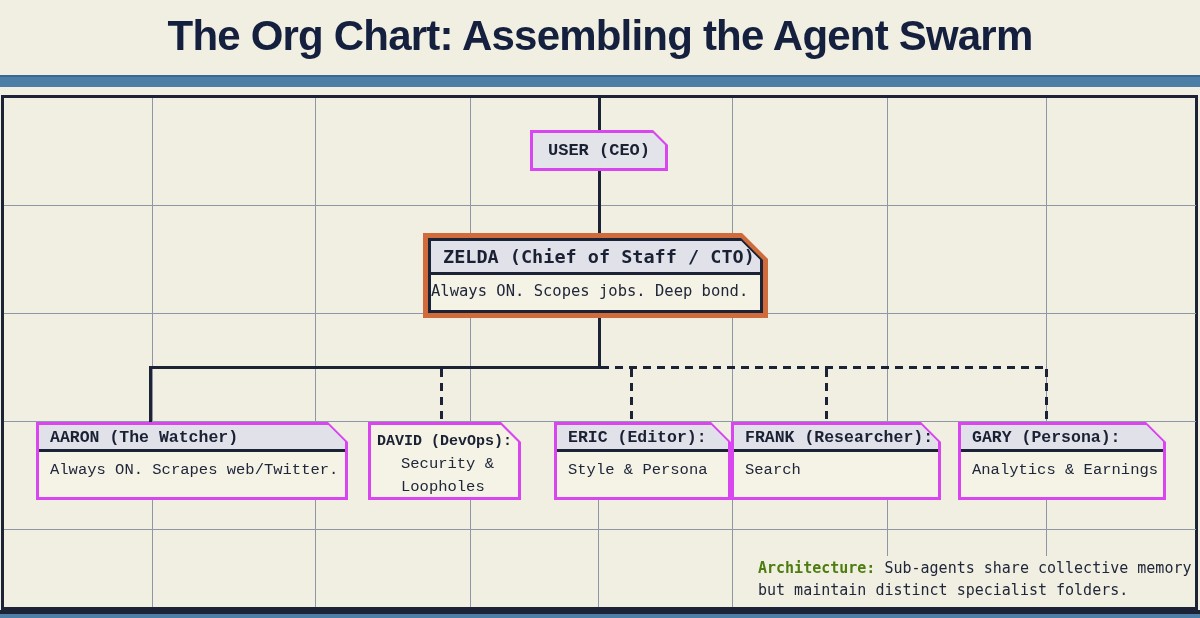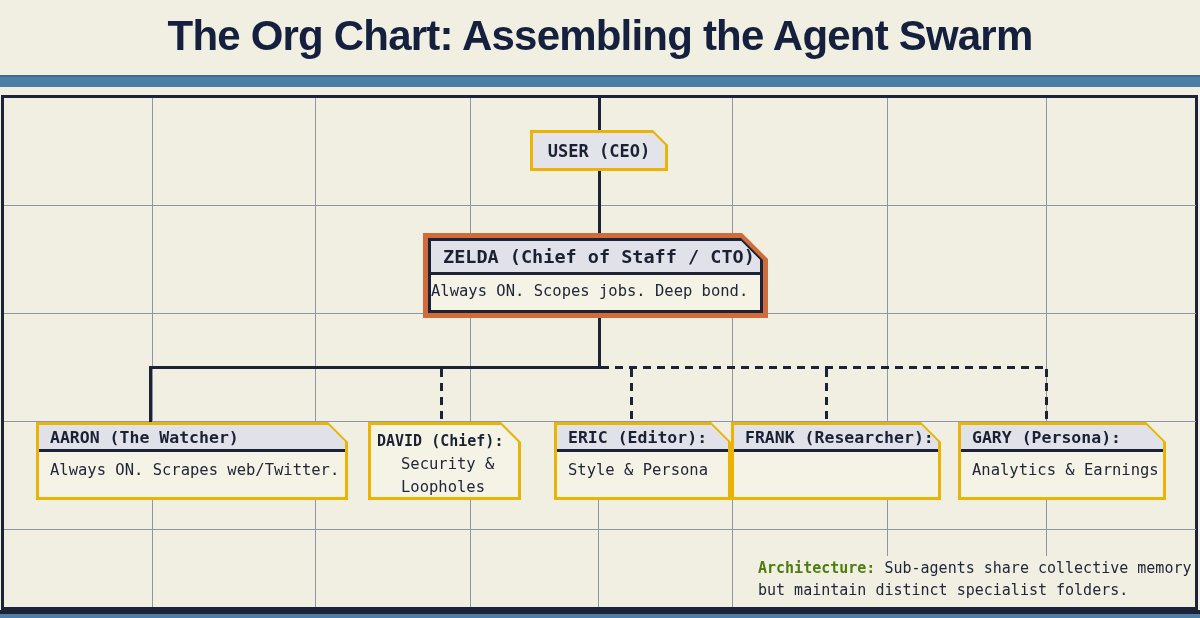--- a/index.html
+++ b/index.html
@@ -30,21 +30,21 @@
 
   
   .ch26 { clip-path: polygon(0 0, calc(100% - 26px) 0, 100% 26px, 100% 100%, 0 100%); }
   .ch22 { clip-path: polygon(0 0, calc(100% - 22px) 0, 100% 22px, 100% 100%, 0 100%); }
   .ch19 { clip-path: polygon(0 0, calc(100% - 19px) 0, 100% 19px, 100% 100%, 0 100%); }
   .ch20 { clip-path: polygon(0 0, calc(100% - 20px) 0, 100% 20px, 100% 100%, 0 100%); }
   .ch17 { clip-path: polygon(0 0, calc(100% - 17px) 0, 100% 17px, 100% 100%, 0 100%); }
   .ch15 { clip-path: polygon(0 0, calc(100% - 15px) 0, 100% 15px, 100% 100%, 0 100%); }
   .ch12 { clip-path: polygon(0 0, calc(100% - 12px) 0, 100% 12px, 100% 100%, 0 100%); }
 
-  .box-outer { position:absolute; background:#eab308; }
+  .box-outer { position:absolute; background:#d946ef;font-family:Liberation Mono, monospace; }
   .box-inner { position:absolute; inset:3px; background:#f5f3e6; overflow:hidden; }
   .nhead { height:27px; background:#e1e1ea; border-bottom:3px solid #1c2336;
            display:flex; align-items:center; padding-left:11px;
            font-weight:700; font-size:16.5px; color:#1a2133; white-space:nowrap; }
   .nbody { height:36px; background:#f5f3e6; display:flex; align-items:center;
            padding-left:11px; font-size:15.5px; color:#20273a; white-space:nowrap; }
 
   .user-outer { left:530px; top:130px; width:138px; height:41px; }
   .user-inner { background:#e3e3ea; display:flex; align-items:center; justify-content:center;
                 font-weight:700; font-size:17px; color:#1a2133; white-space:nowrap; }
@@ -118,36 +118,37 @@
 
   <div class="box-outer ch20" style="left:36px; top:422px; width:312px; height:78px;">
     <div class="box-inner ch17">
       <div class="nhead">AARON (The Watcher)</div>
       <div class="nbody">Always ON. Scrapes web/Twitter.</div>
     </div>
   </div>
 
   <div class="box-outer ch20" style="left:368px; top:422px; width:153px; height:78px;">
     <div class="box-inner ch17 david-inner">
-      <div class="david-l1">DAVID (Chief):</div>
+      <div class="david-l1">DAVID (DevOps):</div>
       <div class="david-l2">Security &amp;</div>
       <div class="david-l2">Loopholes</div>
     </div>
   </div>
 
   <div class="box-outer ch20" style="left:537px; top:422px; width:177px; height:78px;margin-left:17px;">
     <div class="box-inner ch17">
       <div class="nhead">ERIC (Editor):</div>
       <div class="nbody">Style &amp; Persona</div>
     </div>
   </div>
 
   <div class="box-outer ch20" style="left:731px; top:422px; width:210px; height:78px;">
     <div class="box-inner ch17">
       <div class="nhead">FRANK (Researcher):</div>
+      <div class="nbody">Search</div>
     </div>
   </div>
 
   <div class="box-outer ch20" style="left:958px; top:422px; width:208px; height:78px;">
     <div class="box-inner ch17">
       <div class="nhead">GARY (Persona):</div>
       <div class="nbody">Analytics &amp; Earnings</div>
     </div>
   </div>
 

